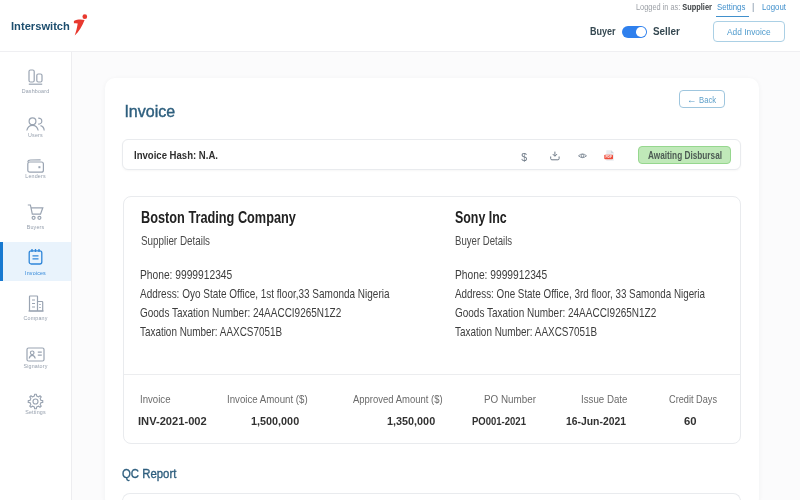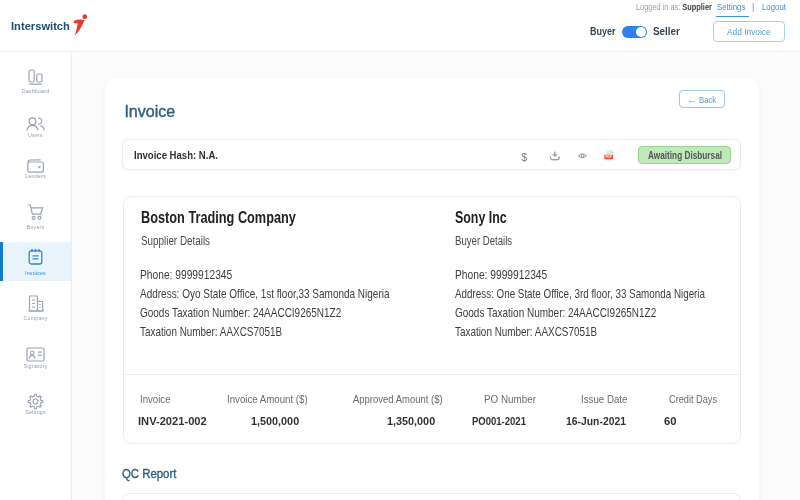--- a/index.html
+++ b/index.html
@@ -108,21 +108,21 @@
 <span class="t th" style="left:226.8px;transform:scaleX(0.896);">Invoice Amount ($)</span>
 <span class="t th" style="left:353.2px;transform:scaleX(0.878);">Approved Amount ($)</span>
 <span class="t th" style="left:484px;transform:scaleX(0.912);">PO Number</span>
 <span class="t th" style="left:580.8px;transform:scaleX(0.899);">Issue Date</span>
 <span class="t th" style="left:668.8px;transform:scaleX(0.851);">Credit Days</span>
 <span class="t td" style="left:138.4px;transform:scaleX(0.986);">INV-2021-002</span>
 <span class="t td" style="left:250.6px;transform:scaleX(0.958);">1,500,000</span>
 <span class="t td" style="left:386.7px;transform:scaleX(0.958);">1,350,000</span>
 <span class="t td" style="left:472px;transform:scaleX(0.842);">PO001-2021</span>
 <span class="t td" style="left:566px;transform:scaleX(0.919);">16-Jun-2021</span>
-<span class="t td" style="left:664px;">60</span>
+<span class="t td" style="left:684px;">60</span>
 
 <span class="t" style="left:122px;top:466.8px;font-size:12.5px;color:#2e5e7e;-webkit-text-stroke:0.35px #2e5e7e;transform:scaleX(0.91);">QC Report</span>
 <div id="qccard"></div>
 
 <div id="sidebar">
   <div id="nav-active-bg"></div>
   <div id="nav-active-bar"></div>
 
   <div class="nav-item" style="top:17px;">
     <svg width="15" height="17" viewBox="0 0 15 17" fill="none" stroke="#9aa4b2" stroke-width="1.2">

